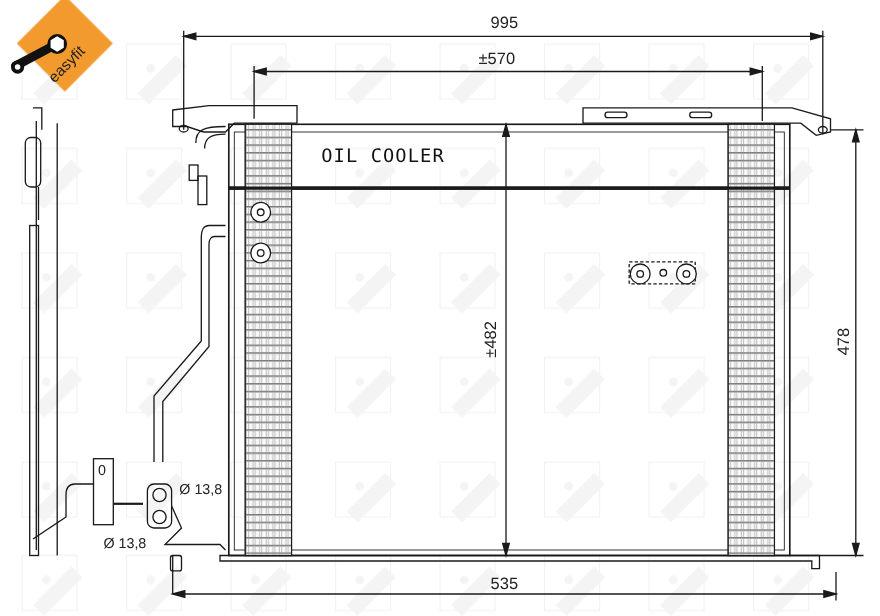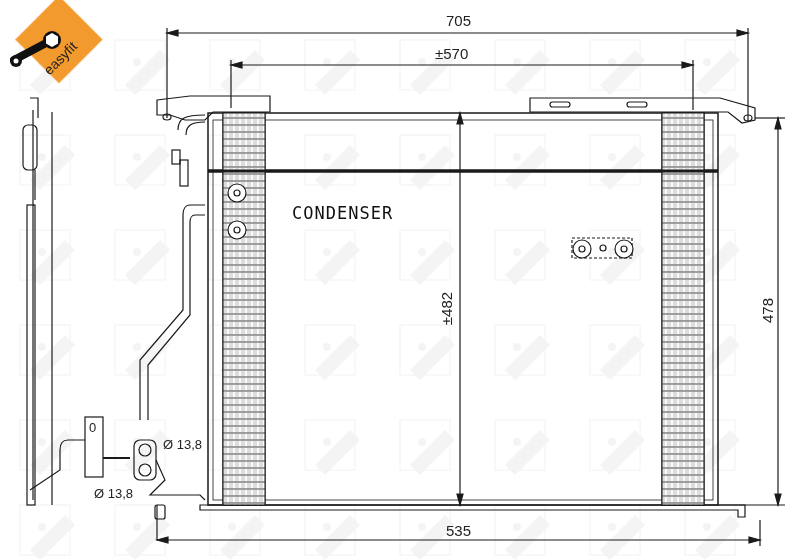--- a/index.html
+++ b/index.html
@@ -187,23 +187,23 @@
       <circle cx="237" cy="193" r="9"></circle>
         <circle cx="237" cy="193" r="3"></circle>
       <circle cx="237" cy="230" r="9"></circle>
         <circle cx="237" cy="230" r="3"></circle>
     </g>
     <line x1="208" y1="171" x2="718" y2="171" stroke="#1a1a1a" stroke-width="3"></line>
   </svg>
 
   <div class="label" style="left:40px;top:50px;transform:rotate(-45deg);font-size:14px;color:#222;">easyfit</div>
 
-  <div class="label lbl-mono" style="left:292px;top:203px;">CONDENSER</div>
-
-  <div class="label" style="left:446px;top:12px;font-size:15px;">705</div>
+  <div class="label lbl-mono" style="left:292px;top:132px;">OIL COOLER</div>
+
+  <div class="label" style="left:446px;top:12px;font-size:15px;">995</div>
   <div class="label" style="left:435px;top:45px;font-size:15px;text-align:center;">±570</div>
   <div class="label vert" style="left:430px;top:300px;font-size:15px;">±482</div>
   <div class="label vert" style="left:755px;top:302px;font-size:15px;">478</div>
   <div class="label" style="left:446px;top:522px;font-size:15px;">535</div>
   <div class="label" style="left:163px;top:437px;font-size:13px;">Ø 13,8</div>
   <div class="label" style="left:94px;top:486px;font-size:13px;">Ø 13,8</div>
   <div class="label" style="left:89px;top:420px;font-size:13px;">0</div>
 </div>
 
 </body></html>

